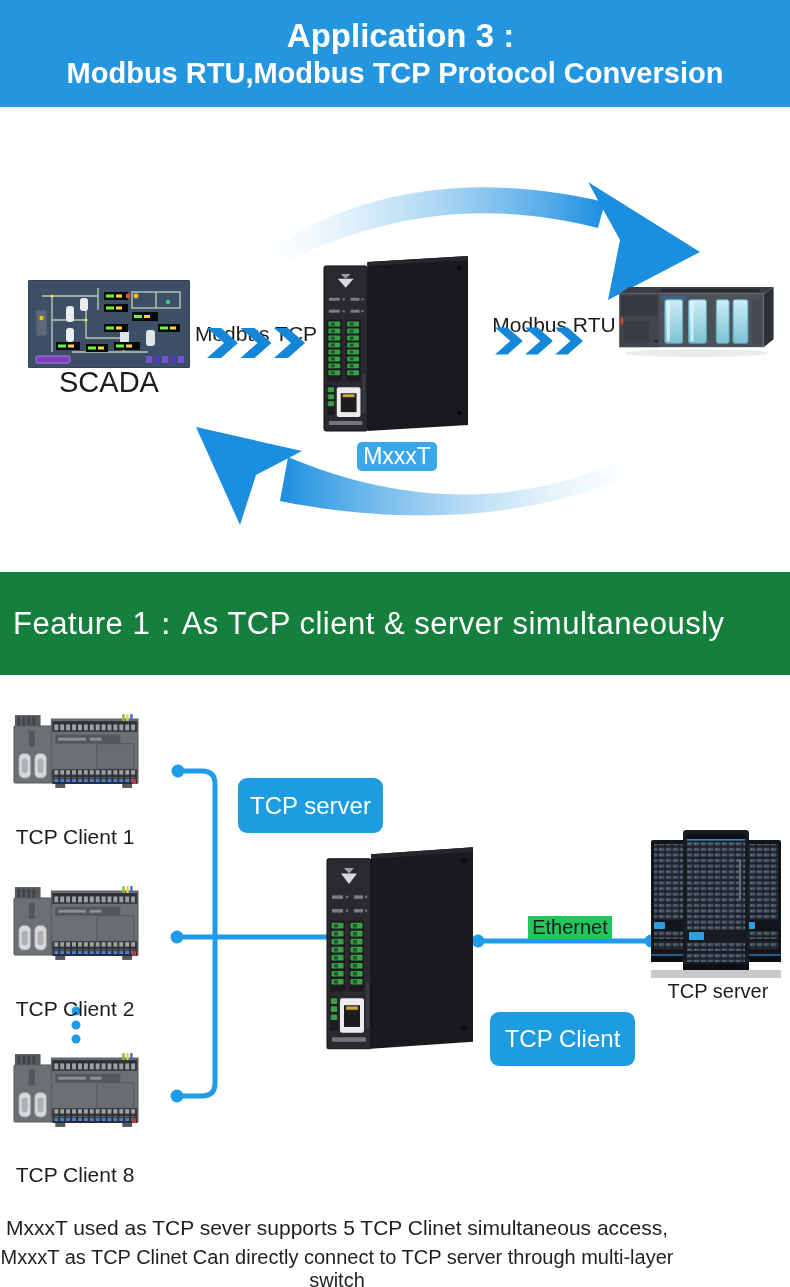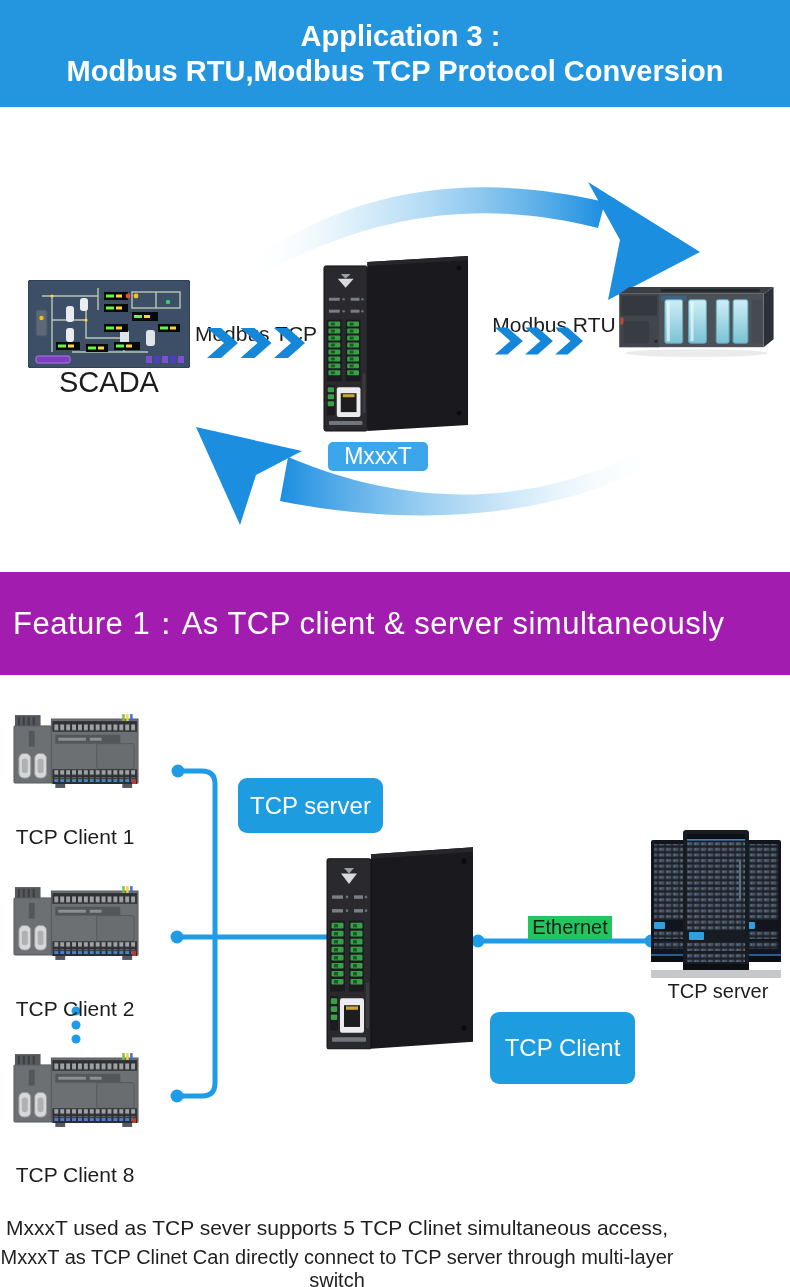--- a/index.html
+++ b/index.html
@@ -1,23 +1,23 @@
 <!DOCTYPE html>
 <html><head>
 <meta charset="utf-8">
 <style>
   html,body{margin:0;padding:0;background:#fff;}
   .page{position:relative;width:790px;height:1287px;background:#fff;overflow:hidden;
         font-family:"Liberation Sans",sans-serif;}
   .abs{position:absolute;}
   .banner{left:0;top:0;width:790px;height:107px;background:#2496e0;color:#fff;
           display:flex;flex-direction:column;justify-content:center;align-items:center;}
-  .banner .l1{font-size:29px;font-weight:bold;line-height:1.2;margin-left:11px;}
+  .banner .l1{font-size:33px;font-weight:bold;line-height:1.2;margin-left:11px;}
   .banner .l2{font-size:29px;font-weight:bold;line-height:1.2;text-align:right;}
-  .band{left:0;top:572px;width:790px;height:103px;background:#a21caf;display:flex;align-items:center;}
+  .band{left:0;top:572px;width:790px;height:103px;background:#15803d;display:flex;align-items:center;}
   .band span{color:#fff;font-size:31px;padding-left:13px;letter-spacing:.5px;}
   .lbl{color:#1c1c1c;text-align:center;}
   .lbl-big{font-size:29px;}
   .lbl-mid{font-size:21px;margin-top:23px;}
   .lbl-sm{font-size:20px;}
   .badge{background:#3ba7ea;color:#fff;border-radius:5px;display:flex;align-items:center;justify-content:center;
          font-size:23px;}
   .pill{background:#1e9ce0;color:#fff;border-radius:9px;display:flex;align-items:center;justify-content:center;
         font-size:24px;}
   .footer-line{width:674px;text-align:center;color:#1f1f1f;}
@@ -290,21 +290,21 @@
   <div class="abs lbl lbl-big" style="left:24px;top:366px;width:170px">SCADA</div>
 
   <div class="abs lbl lbl-mid" style="left:181px;top:299px;width:150px">Modbus TCP</div>
   <svg class="abs" style="left:207px;top:328px" width="98" height="30" viewBox="0 0 98 30">
       <use href="#sym-chev"></use>
     </svg>
 
   <svg class="abs" style="left:322px;top:254px" width="148" height="179" viewBox="0 0 150 180" preserveAspectRatio="none">
     <use href="#sym-device"></use>
     </svg>
-  <div class="abs badge" style="left:328px;top:442px;width:100px;height:29px">MxxxT</div>
+  <div class="abs badge" style="left:357px;top:442px;width:80px;height:29px">MxxxT</div>
 
   <div class="abs lbl lbl-mid" style="left:468px;top:290px;width:172px">Modbus RTU</div>
   <svg class="abs" style="left:495px;top:327px" width="88" height="28" viewBox="0 0 98 30">
       <use href="#sym-chev"></use>
     </svg>
 
   <svg class="abs" style="left:615px;top:278px" width="164" height="84" viewBox="0 0 165 85">
       <use href="#sym-plc300"></use>
     </svg>
 
@@ -351,18 +351,18 @@
     <use href="#sym-device"></use>
     </svg>
 
   <div class="abs lbl lbl-sm" style="left:528px;top:916px;width:84px;background:#22c55e">Ethernet</div>
 
   <svg class="abs" style="left:650px;top:830px" width="132" height="150" viewBox="0 0 130 150">
       <use href="#sym-racks"></use>
     </svg>
   <div class="abs lbl lbl-sm" style="left:652px;top:980px;width:132px">TCP server</div>
 
-  <div class="abs pill" style="left:490px;top:1012px;width:145px;height:72px">TCP Client</div>
+  <div class="abs pill" style="left:490px;top:1012px;width:145px;height:54px">TCP Client</div>
 
   <div class="abs footer-line" style="top:1216px;font-size:21px">MxxxT used as TCP sever supports 5 TCP Clinet simultaneous access,</div>
   <div class="abs footer-line" style="top:1246px;font-size:20px">MxxxT as TCP Clinet Can directly connect to TCP server through multi-layer switch</div>
 
 </div>
 
 </body></html>

